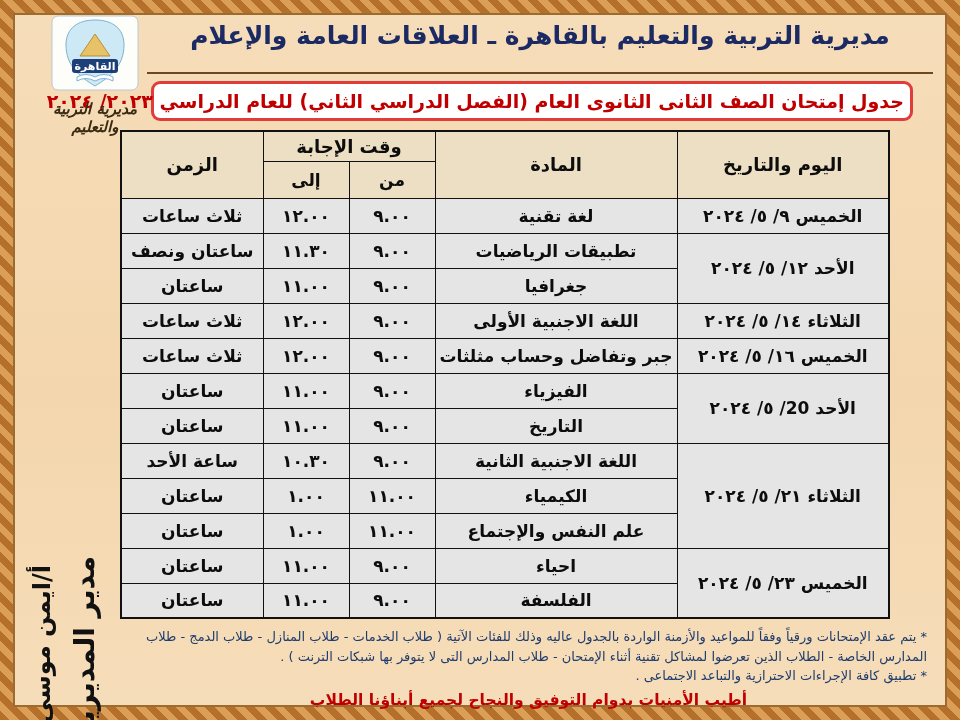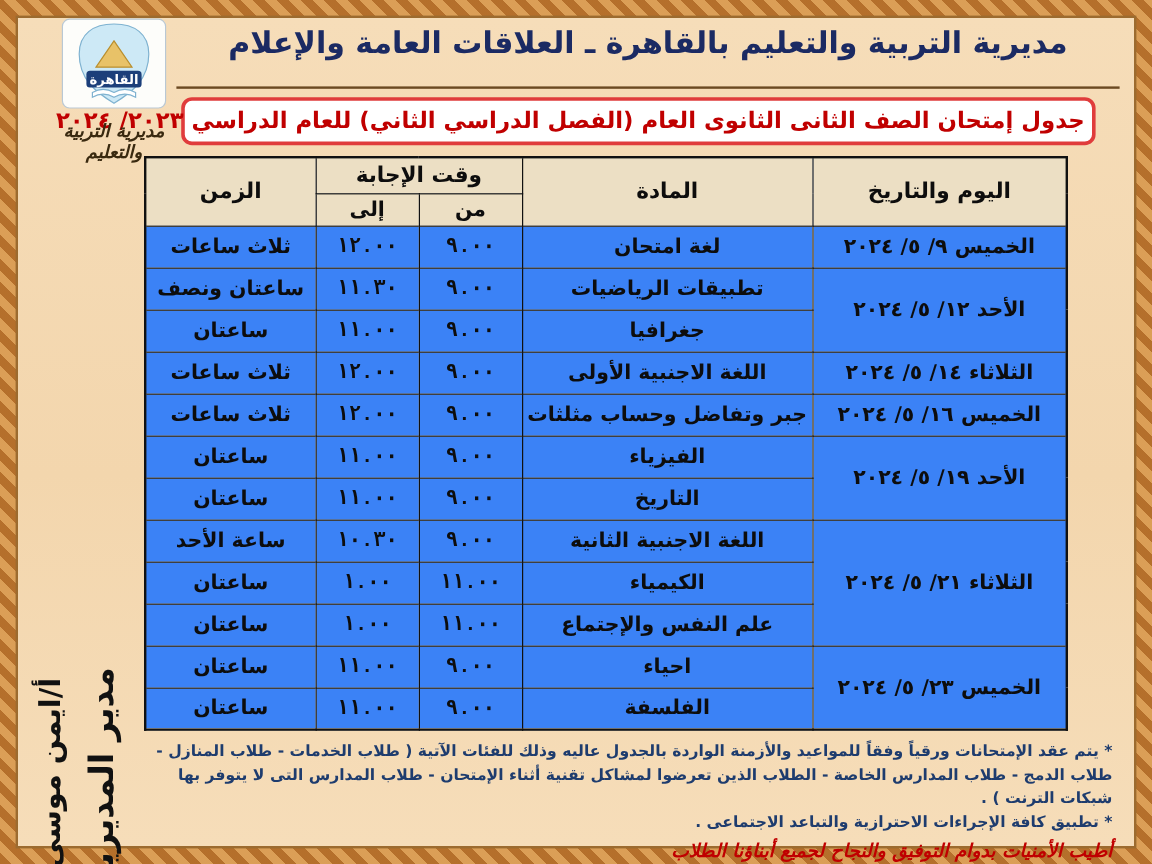--- a/index.html
+++ b/index.html
@@ -60,38 +60,38 @@
     border:2.5px solid #111;
   }
   table.sched th, table.sched td {
     border:1.6px solid #111;
     text-align:center; vertical-align:middle;
     font-weight:bold; color:#0d0d0d;
     overflow:hidden; white-space:nowrap;
   }
   table.sched thead th { background:#ecdfc4; font-size:18px; }
   table.sched thead tr:first-child th { height:30px; }
-  table.sched thead tr:last-child th { height:27px; font-size:17px; }
-  table.sched tbody td { height:35px; font-size:17px; background:#3b82f6; }
-  td.time { font-size:16px;font-family:Liberation Mono, monospace; }
+  table.sched thead tr:last-child th { height:37px; font-size:17px; }
+  table.sched tbody td { height:35px; font-size:17px; background:#e5e5e5; }
+  td.time { font-size:16px; }
   td.duration { font-size:16px; }
   td.day { font-size:17px;margin-left:38px; }
 
   
   .notes {
     margin:8px 18px 0 115px;
     color:#1e3c6e;
-    font-size:13px; font-weight:bold;
+    font-size:13px; font-weight:normal;
     line-height:1.5;
   }
   .footer-wish {
     margin:5px 18px 0 115px;
-    text-align:right;
+    text-align:center;
     color:#c00000;
-    font-size:15.5px; font-weight:bold;font-style:italic;
+    font-size:15.5px; font-weight:bold;
   }
 
   
   .sig-title {
     position:absolute; left:-8px; top:602px;
     width:160px; height:38px;
     transform:rotate(-90deg);
     font-size:28px; font-weight:bold; color:#111;
     text-align:center; white-space:nowrap;
     direction:rtl;
@@ -143,21 +143,21 @@
           <th rowspan="2">الزمن</th>
         </tr>
         <tr>
           <th>من</th>
           <th>إلى</th>
         </tr>
       </thead>
       <tbody>
         <tr>
           <td class="day" rowspan="1">الخميس ٩/ ٥/ ٢٠٢٤</td>
-          <td class="subject">لغة امتحان</td>
+          <td class="subject">لغة تقنية</td>
           <td class="time">٩.٠٠</td>
           <td class="time">١٢.٠٠</td>
           <td class="duration">ثلاث ساعات</td>
         </tr>
         <tr>
           <td class="day" rowspan="2">الأحد ١٢/ ٥/ ٢٠٢٤</td>
           <td class="subject">تطبيقات الرياضيات</td>
           <td class="time">٩.٠٠</td>
           <td class="time">١١.٣٠</td>
           <td class="duration">ساعتان ونصف</td>
@@ -176,21 +176,21 @@
           <td class="duration">ثلاث ساعات</td>
         </tr>
         <tr>
           <td class="day" rowspan="1">الخميس ١٦/ ٥/ ٢٠٢٤</td>
           <td class="subject">جبر وتفاضل وحساب مثلثات</td>
           <td class="time">٩.٠٠</td>
           <td class="time">١٢.٠٠</td>
           <td class="duration">ثلاث ساعات</td>
         </tr>
         <tr>
-          <td class="day" rowspan="2">الأحد ١٩/ ٥/ ٢٠٢٤</td>
+          <td class="day" rowspan="2">الأحد 20/ ٥/ ٢٠٢٤</td>
           <td class="subject">الفيزياء</td>
           <td class="time">٩.٠٠</td>
           <td class="time">١١.٠٠</td>
           <td class="duration">ساعتان</td>
         </tr>
         <tr>
           <td class="subject">التاريخ</td>
           <td class="time">٩.٠٠</td>
           <td class="time">١١.٠٠</td>
           <td class="duration">ساعتان</td>

